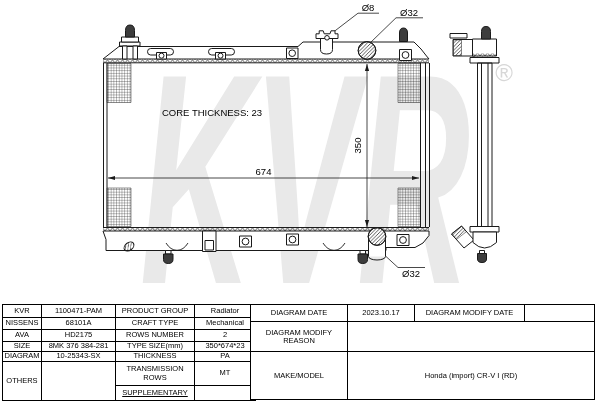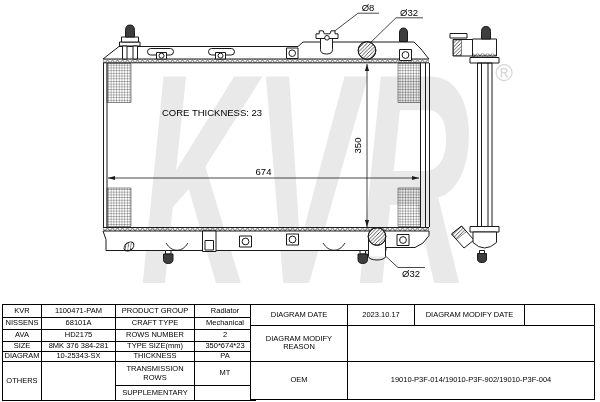--- a/index.html
+++ b/index.html
@@ -5,21 +5,21 @@
   html,body{margin:0;padding:0;background:#fff;}
   .screen{position:relative;width:600px;height:402px;background:#fff;overflow:hidden;
           font-family:"Liberation Sans",sans-serif;color:#000;}
   .drawing{position:absolute;left:0;top:0;width:600px;height:300px;}
   table.spec{position:absolute;border-collapse:collapse;table-layout:fixed;
              font-size:7.5px;line-height:1.1;text-align:center;background:#fff;}
   table.spec td{border:1px solid #000;padding:0 1px;overflow:hidden;vertical-align:middle;}
   #tblLeft{left:2px;top:304px;width:253px;height:96px;}
   #tblRight{left:250px;top:304px;width:344px;height:96px;}
   tr.h13{height:13px;} tr.h12{height:12px;margin-left:32px;} tr.h10{height:10px;}
-  tr.h24{height:24px;} tr.h15{height:15px;} tr.h23{height:23px;text-align:center;} tr.h36{height:36px;}
+  tr.h24{height:24px;} tr.h15{height:15px;text-decoration:underline;} tr.h23{height:23px;text-align:center;} tr.h36{height:36px;}
   text{font-family:"Liberation Sans",sans-serif;}
 </style>
 </head>
 <body>
 
 <div class="screen">
 
 <svg class="drawing" viewBox="0 0 600 300" xmlns="http://www.w3.org/2000/svg">
   <defs>
     <pattern id="serr" width="5" height="3.5" patternUnits="userSpaceOnUse">
@@ -227,20 +227,20 @@
         <tr class="h13">
     <td>DIAGRAM DATE</td>
     <td>2023.10.17</td>
     <td>DIAGRAM MODIFY DATE</td>
     <td></td>
   </tr>
   <tr class="h23">
     <td>DIAGRAM MODIFY REASON</td>
     <td colspan="3"></td>
   </tr>
-  <tr class="h24">
-    <td>OEM</td>
-    <td colspan="3">19010-P3F-014/19010-P3F-902/19010-P3F-004</td>
+  <tr class="h36">
+    <td>MAKE/MODEL</td>
+    <td colspan="3">Honda (import) CR-V I (RD)</td>
   </tr>
 </tbody>
     </table>
 
 </div>
 
 </body></html>

